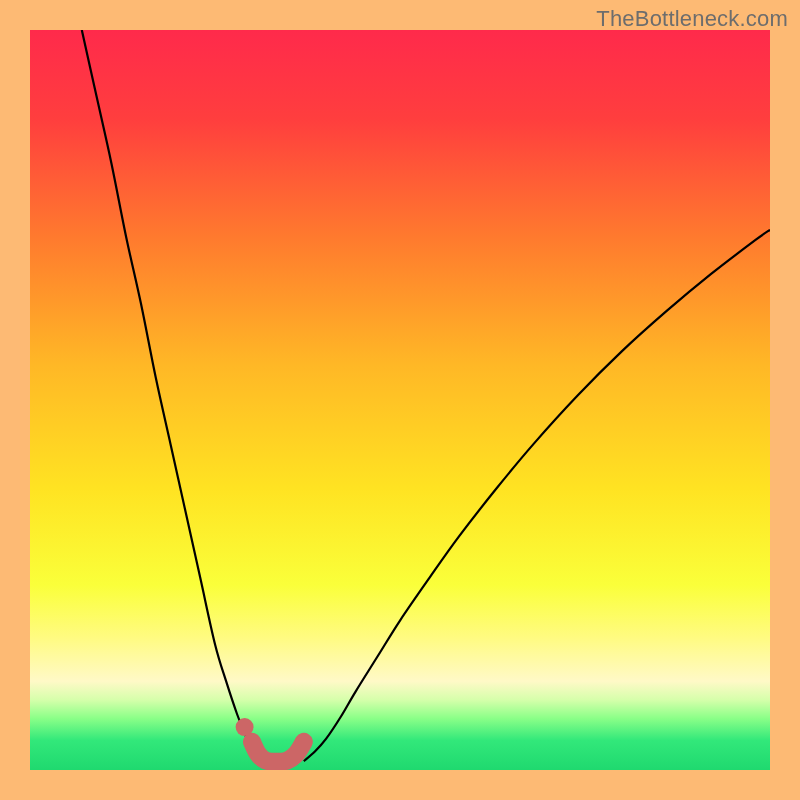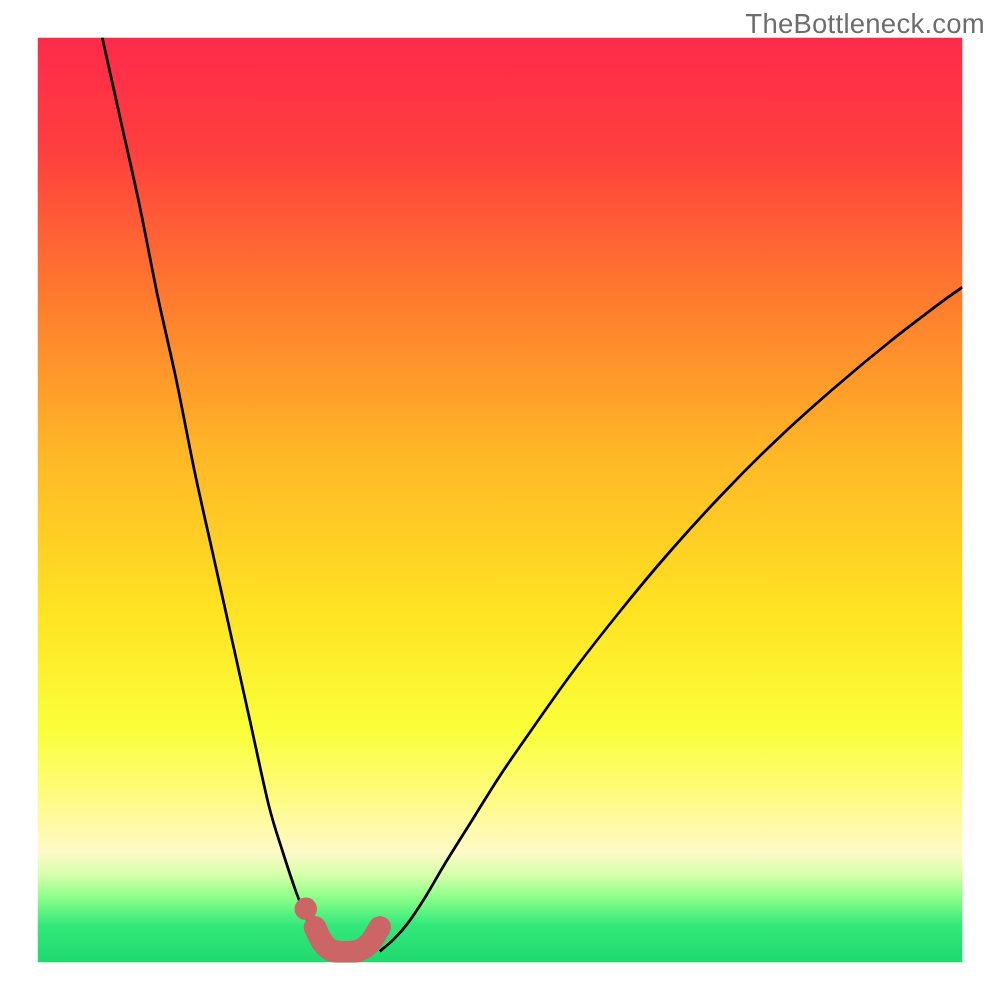--- a/index.html
+++ b/index.html
@@ -10,21 +10,21 @@
     overflow: hidden;
     background: #000;
     font-family: Arial, Helvetica, sans-serif;
   }
   .frame {
     position: absolute;
     top: 0;
     left: 0;
     width: 800px;
     height: 800px;
-    background: #ffffff;
+    background: #fdba74;
   }
   .plot {
     position: absolute;
     top: 30px;
     left: 30px;
     width: 740px;
     height: 740px;
   }
   .gradient {
     position: absolute;

